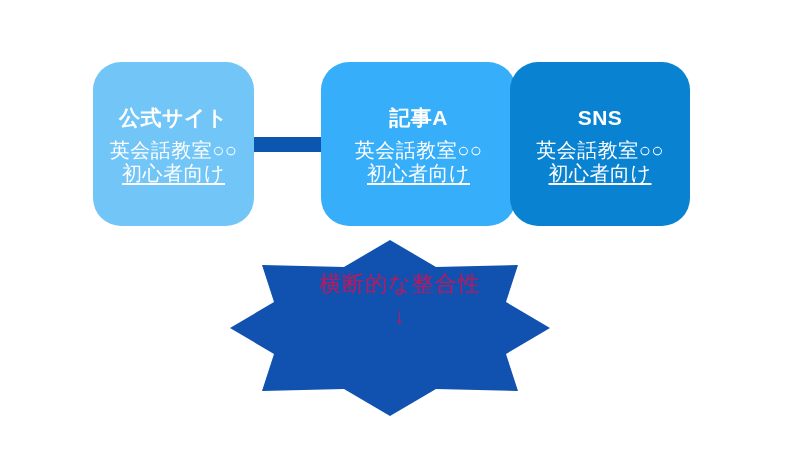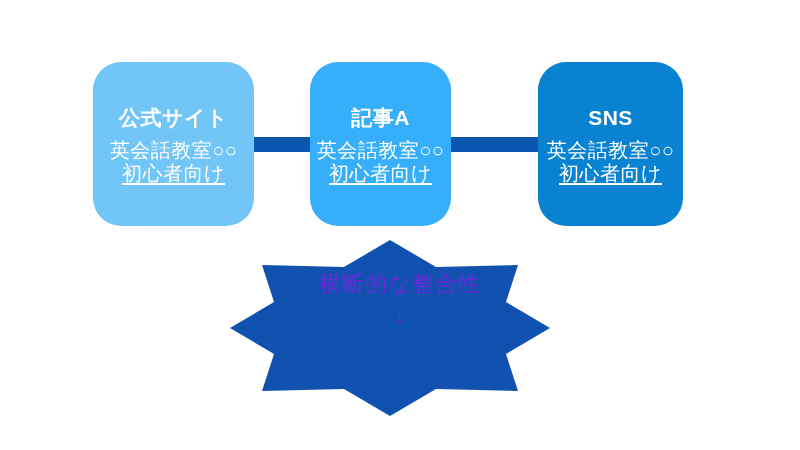--- a/index.html
+++ b/index.html
@@ -31,22 +31,22 @@
     border-radius: 28px;
     display: flex;
     flex-direction: column;
     align-items: center;
     justify-content: center;
     text-align: center;
     color: #ffffff;
     z-index: 2;
   }
   .card--official { left: 93px;  width: 161px; background: var(--card1-color, #72C5F7); }
-  .card--article  { left: 310px; width: 141px; background: var(--card2-color, #37AEF9); }
-  .card--sns      { left: 538px; width: 145px; background: var(--card3-color, #0983D1); }
+  .card--article  { left: 321px; width: 195px; background: var(--card2-color, #37AEF9); }
+  .card--sns      { left: 510px; width: 180px; background: var(--card3-color, #0983D1); }
   .card-title {
     font-size: 21px;
     font-weight: bold;
     line-height: 28px;
     margin-bottom: 7px;
     letter-spacing: 0.5px;
   }
   .card-sub {
     font-size: 20px;
     line-height: 23px;
@@ -64,21 +64,21 @@
     height: 180px;
     z-index: 3;
   }
   .star-fill { fill: var(--star-color, #1151B0); }
   .star-text {
     position: absolute;
     left: 240px;
     top: 268px;
     width: 320px;
     text-align: center;
-    color: #6d28d9;
+    color: #be185d;
     font-size: 22px;
     line-height: 32px;
     letter-spacing: 1px;
     z-index: 4;
   }
   .star-arrow { font-size: 22px; line-height: 32px; }
 </style>
 </head>
 <body>
 

